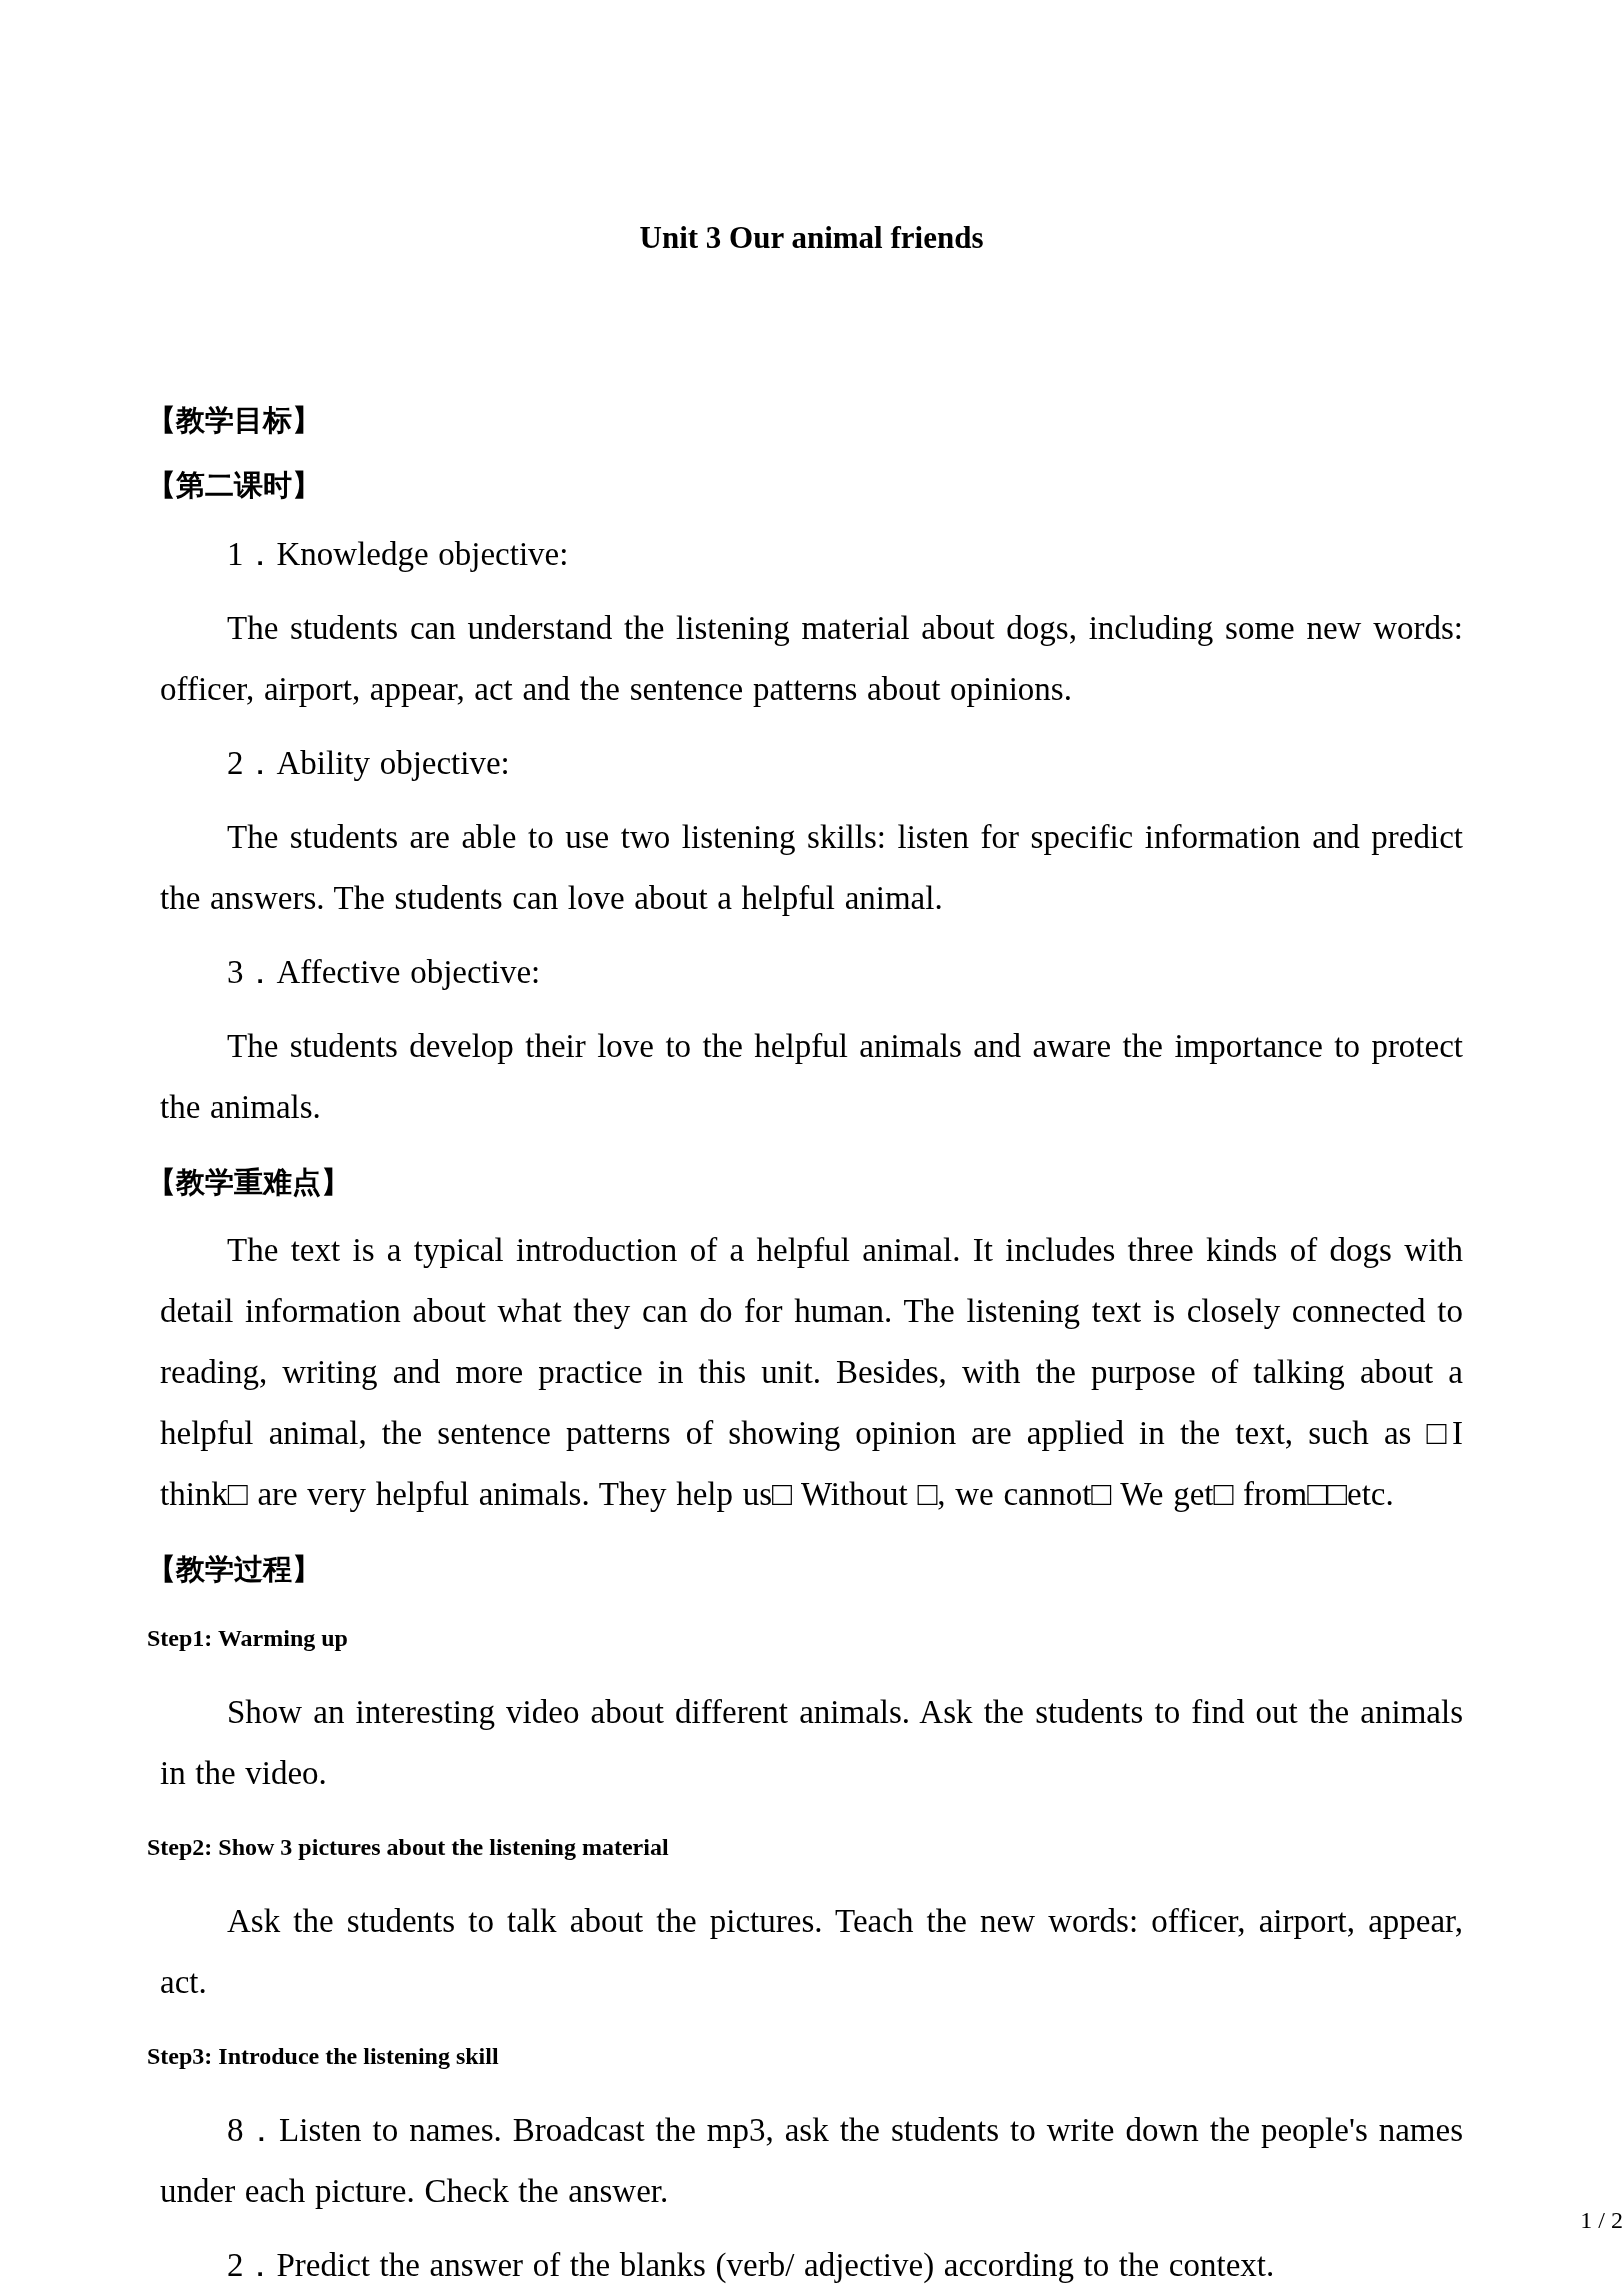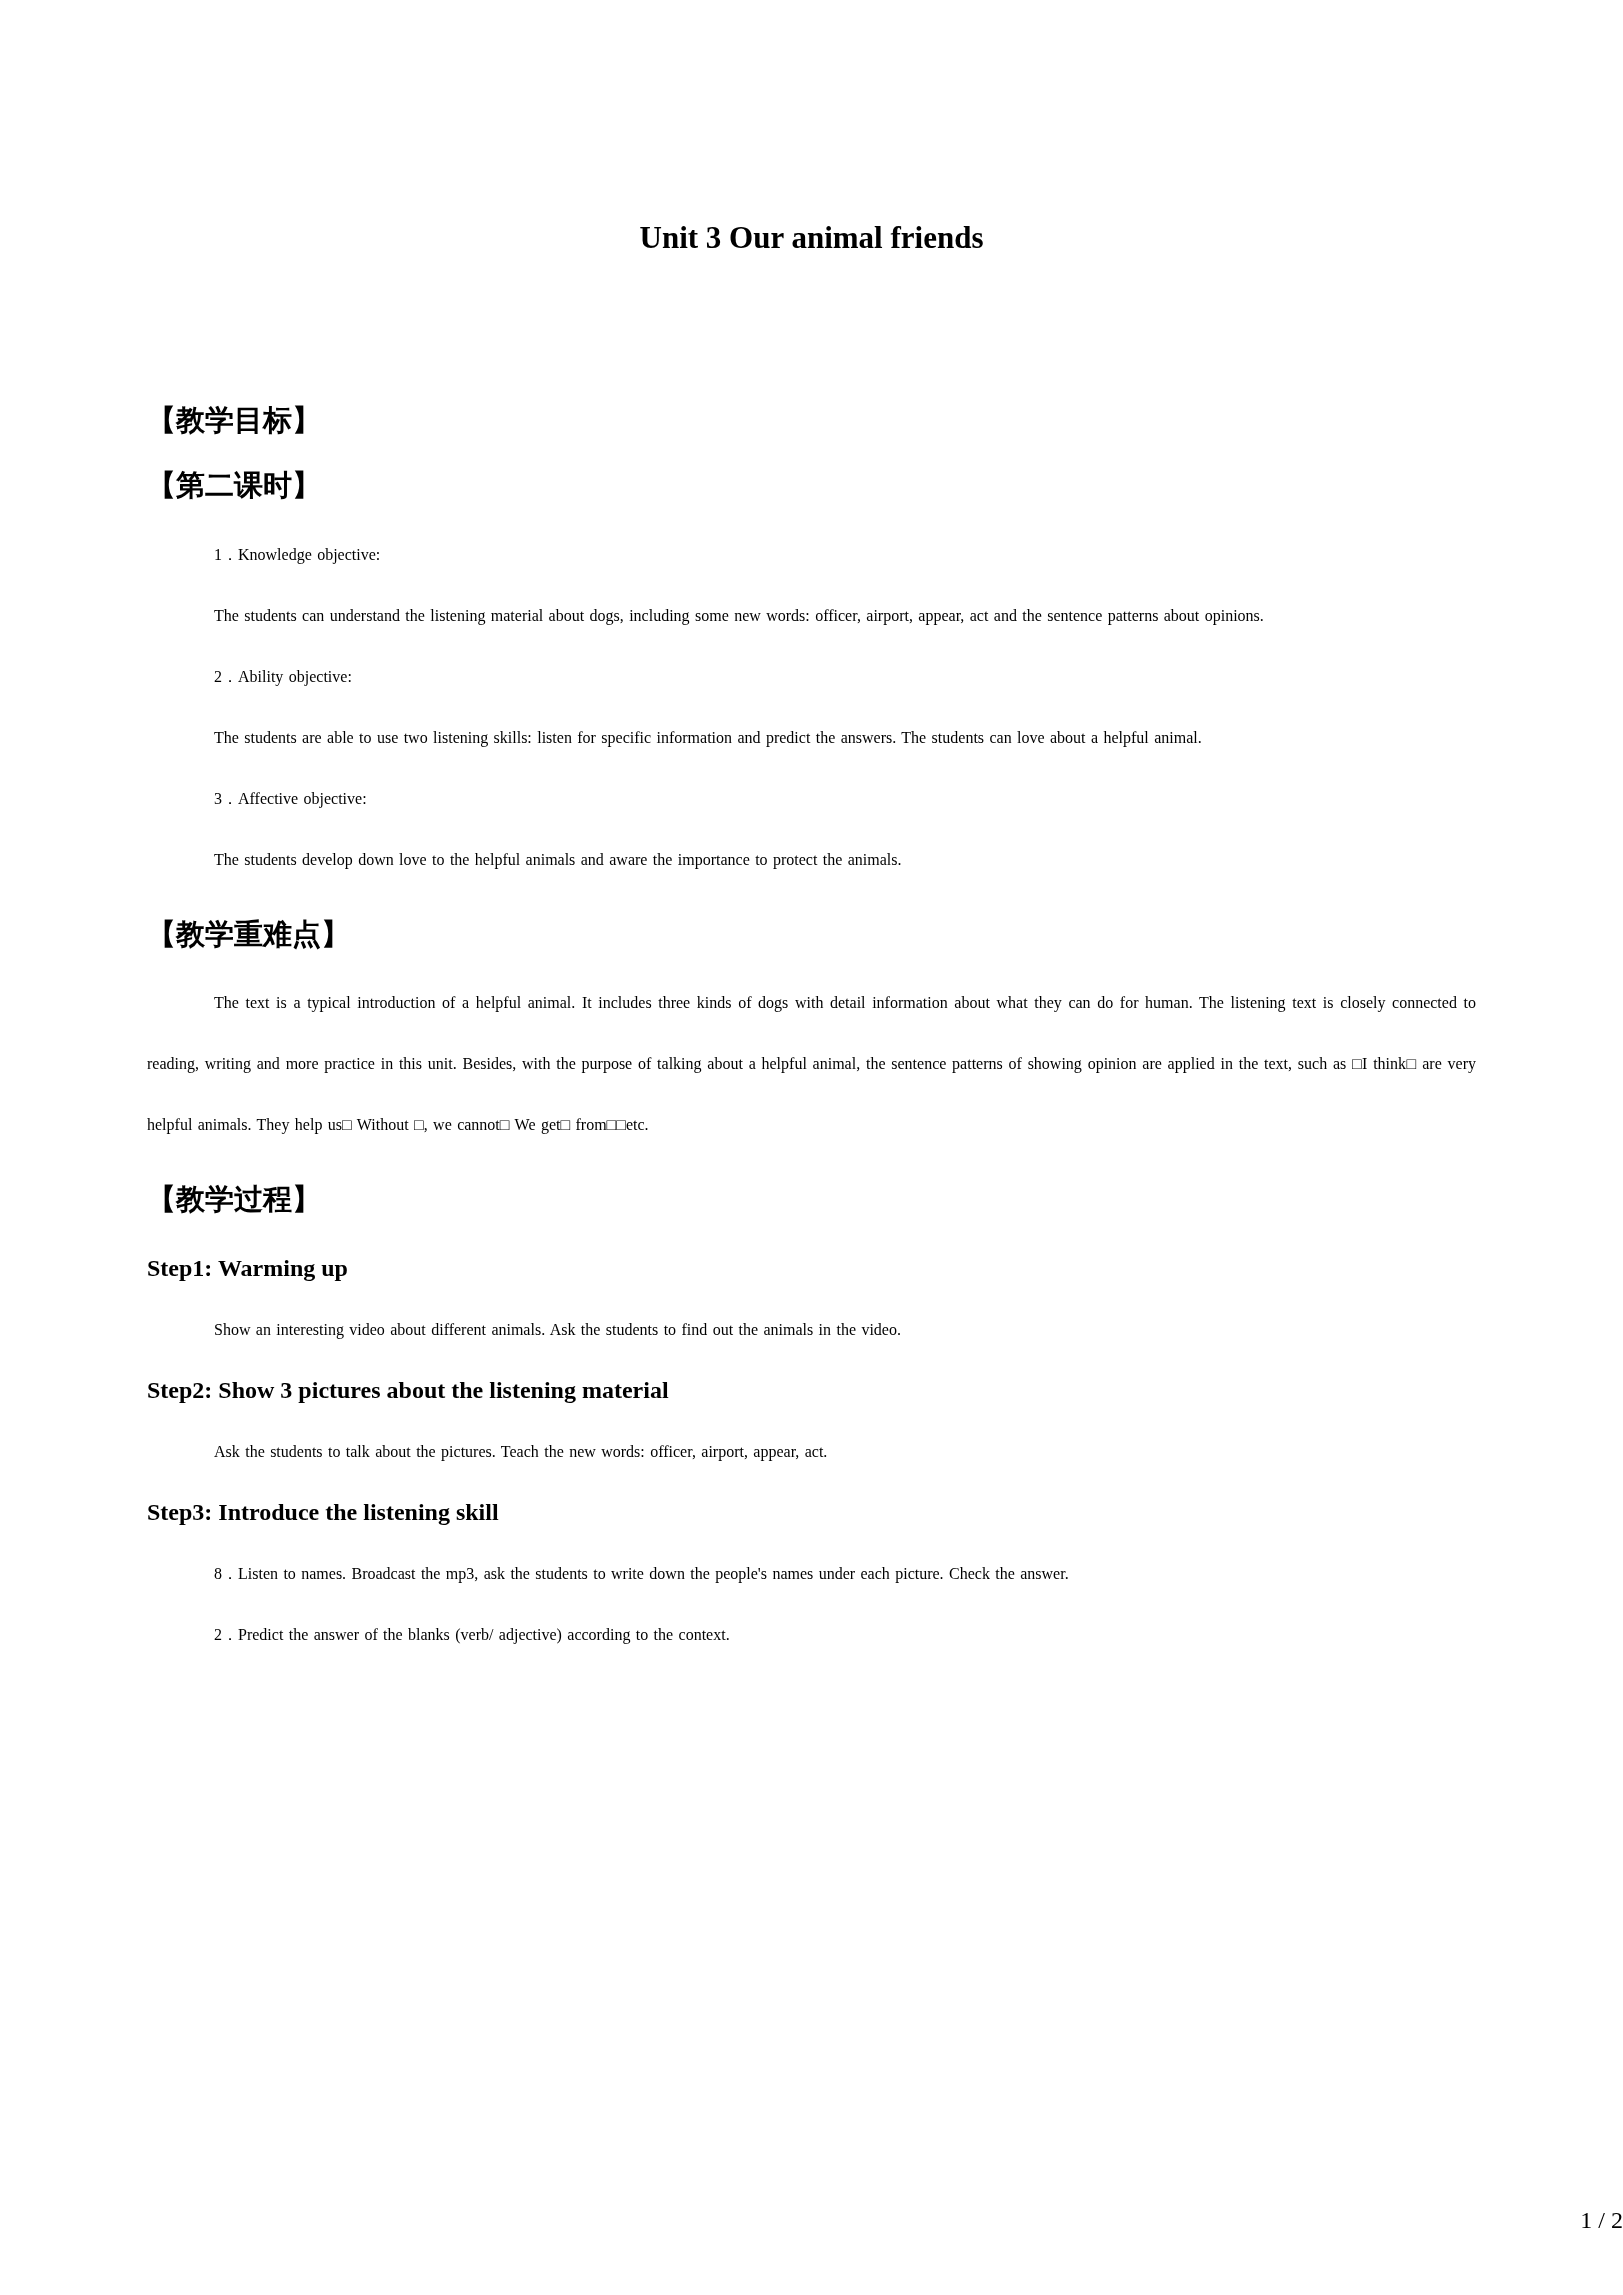--- a/index.html
+++ b/index.html
@@ -29,25 +29,25 @@
     margin: 12px 0 140px 0;
   }
   .h-cn {
     font-size: 29px;
     font-weight: 700;
     line-height: 42px;
     margin: 23px 0 17.7px 0;
     text-align: left;
   }
   .p-body {
-    font-size: 16px;
+    font-size: 33px;
     line-height: 61px;
     text-align: justify;
     text-indent: 67px;
-    margin: 0;
+    margin: 13px;
     word-spacing: 1.4px;
   }
   .h-step {
     font-size: 24px;
     font-weight: 700;
     line-height: 61px;
     margin: 0;
     text-indent: 0;
     text-align: left;
   }
@@ -70,21 +70,21 @@
     <h1 class="doc-title">Unit 3 Our animal friends</h1>
 
     <h2 class="h-cn">【教学目标】</h2>
     <h2 class="h-cn">【第二课时】</h2>
 
     <p class="p-body">1．Knowledge objective:</p>
     <p class="p-body">The students can understand the listening material about dogs, including some new words: officer, airport, appear, act and the sentence patterns about opinions.</p>
     <p class="p-body">2．Ability objective:</p>
     <p class="p-body">The students are able to use two listening skills: listen for specific information and predict the answers. The students can love about a helpful animal.</p>
     <p class="p-body">3．Affective objective:</p>
-    <p class="p-body">The students develop down love to the helpful animals and aware the importance to protect the animals.</p>
+    <p class="p-body">The students develop their love to the helpful animals and aware the importance to protect the animals.</p>
 
     <h2 class="h-cn">【教学重难点】</h2>
 
     <p class="p-body">The text is a typical introduction of a helpful animal. It includes three kinds of dogs with detail information about what they can do for human. The listening text is closely connected to reading, writing and more practice in this unit. Besides, with the purpose of talking about a helpful animal, the sentence patterns of showing opinion are applied in the text, such as □I think□ are very helpful animals. They help us□ Without □, we cannot□ We get□ from□□etc.</p>
 
     <h2 class="h-cn">【教学过程】</h2>
 
     <p class="h-step">Step1: Warming up</p>
     <p class="p-body">Show an interesting video about different animals. Ask the students to find out the animals in the video.</p>
 

